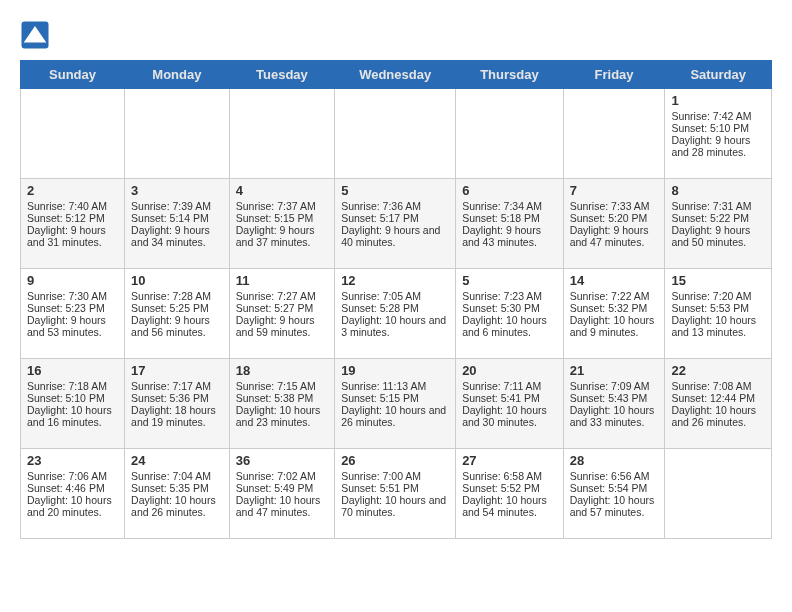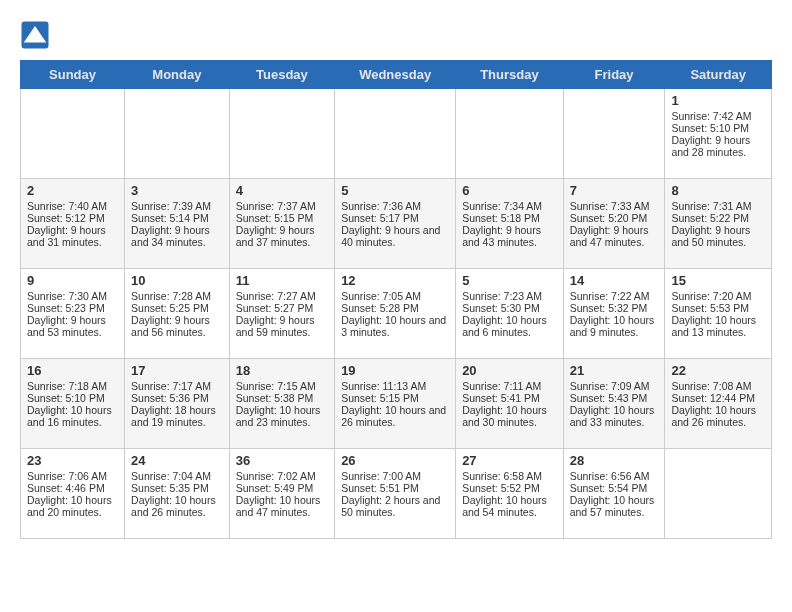--- a/index.html
+++ b/index.html
@@ -279,21 +279,21 @@
         <td>
           <span class="day-num">36</span>
           <div>Sunrise: 7:02 AM</div>
           <div>Sunset: 5:49 PM</div>
           <div>Daylight: 10 hours and 47 minutes.</div>
         </td>
         <td>
           <span class="day-num">26</span>
           <div>Sunrise: 7:00 AM</div>
           <div>Sunset: 5:51 PM</div>
-          <div>Daylight: 2 hours and 50 minutes.</div>
+          <div>Daylight: 10 hours and 70 minutes.</div>
         </td>
         <td>
           <span class="day-num">27</span>
           <div>Sunrise: 6:58 AM</div>
           <div>Sunset: 5:52 PM</div>
           <div>Daylight: 10 hours and 54 minutes.</div>
         </td>
         <td>
           <span class="day-num">28</span>
           <div>Sunrise: 6:56 AM</div>

